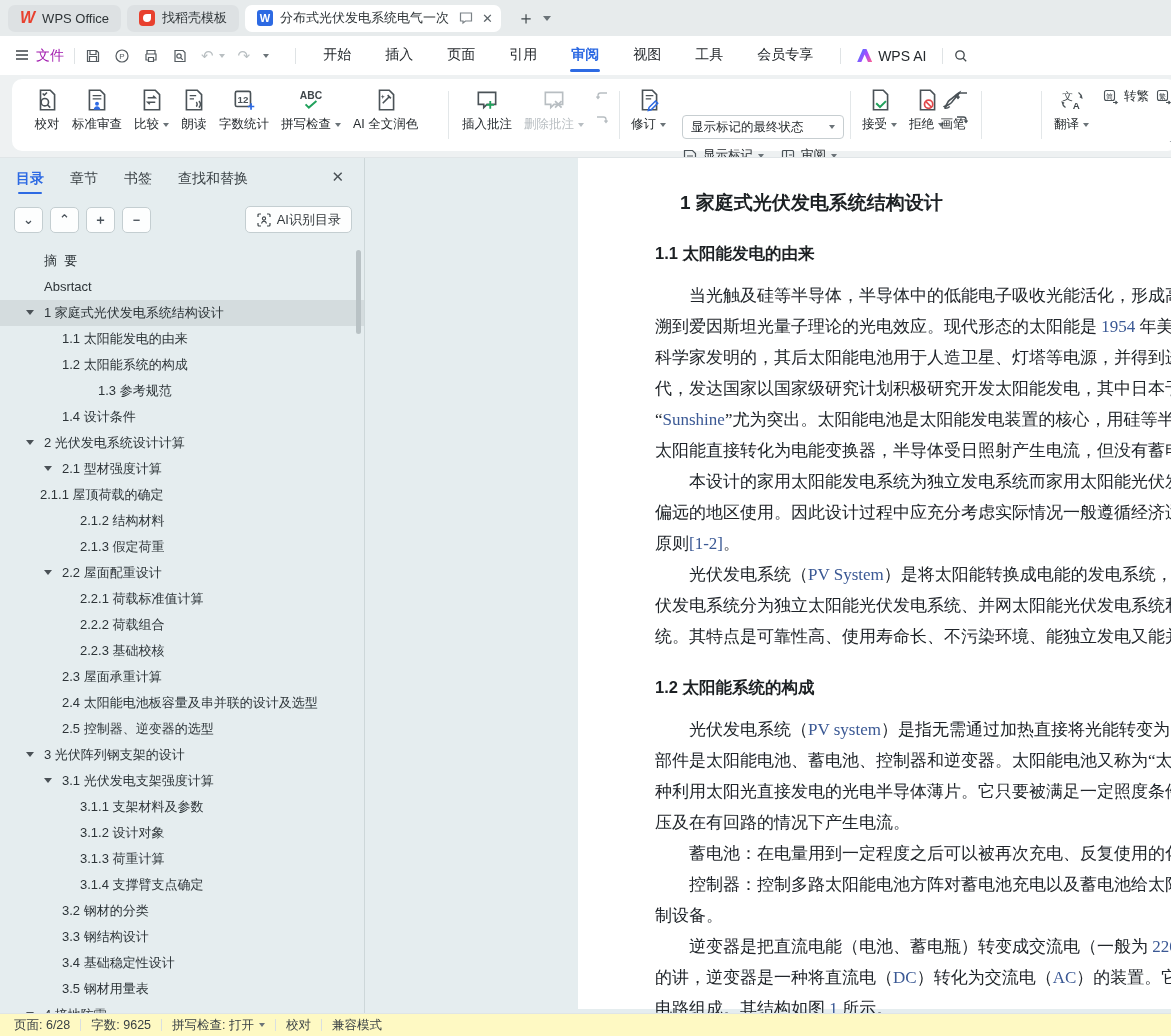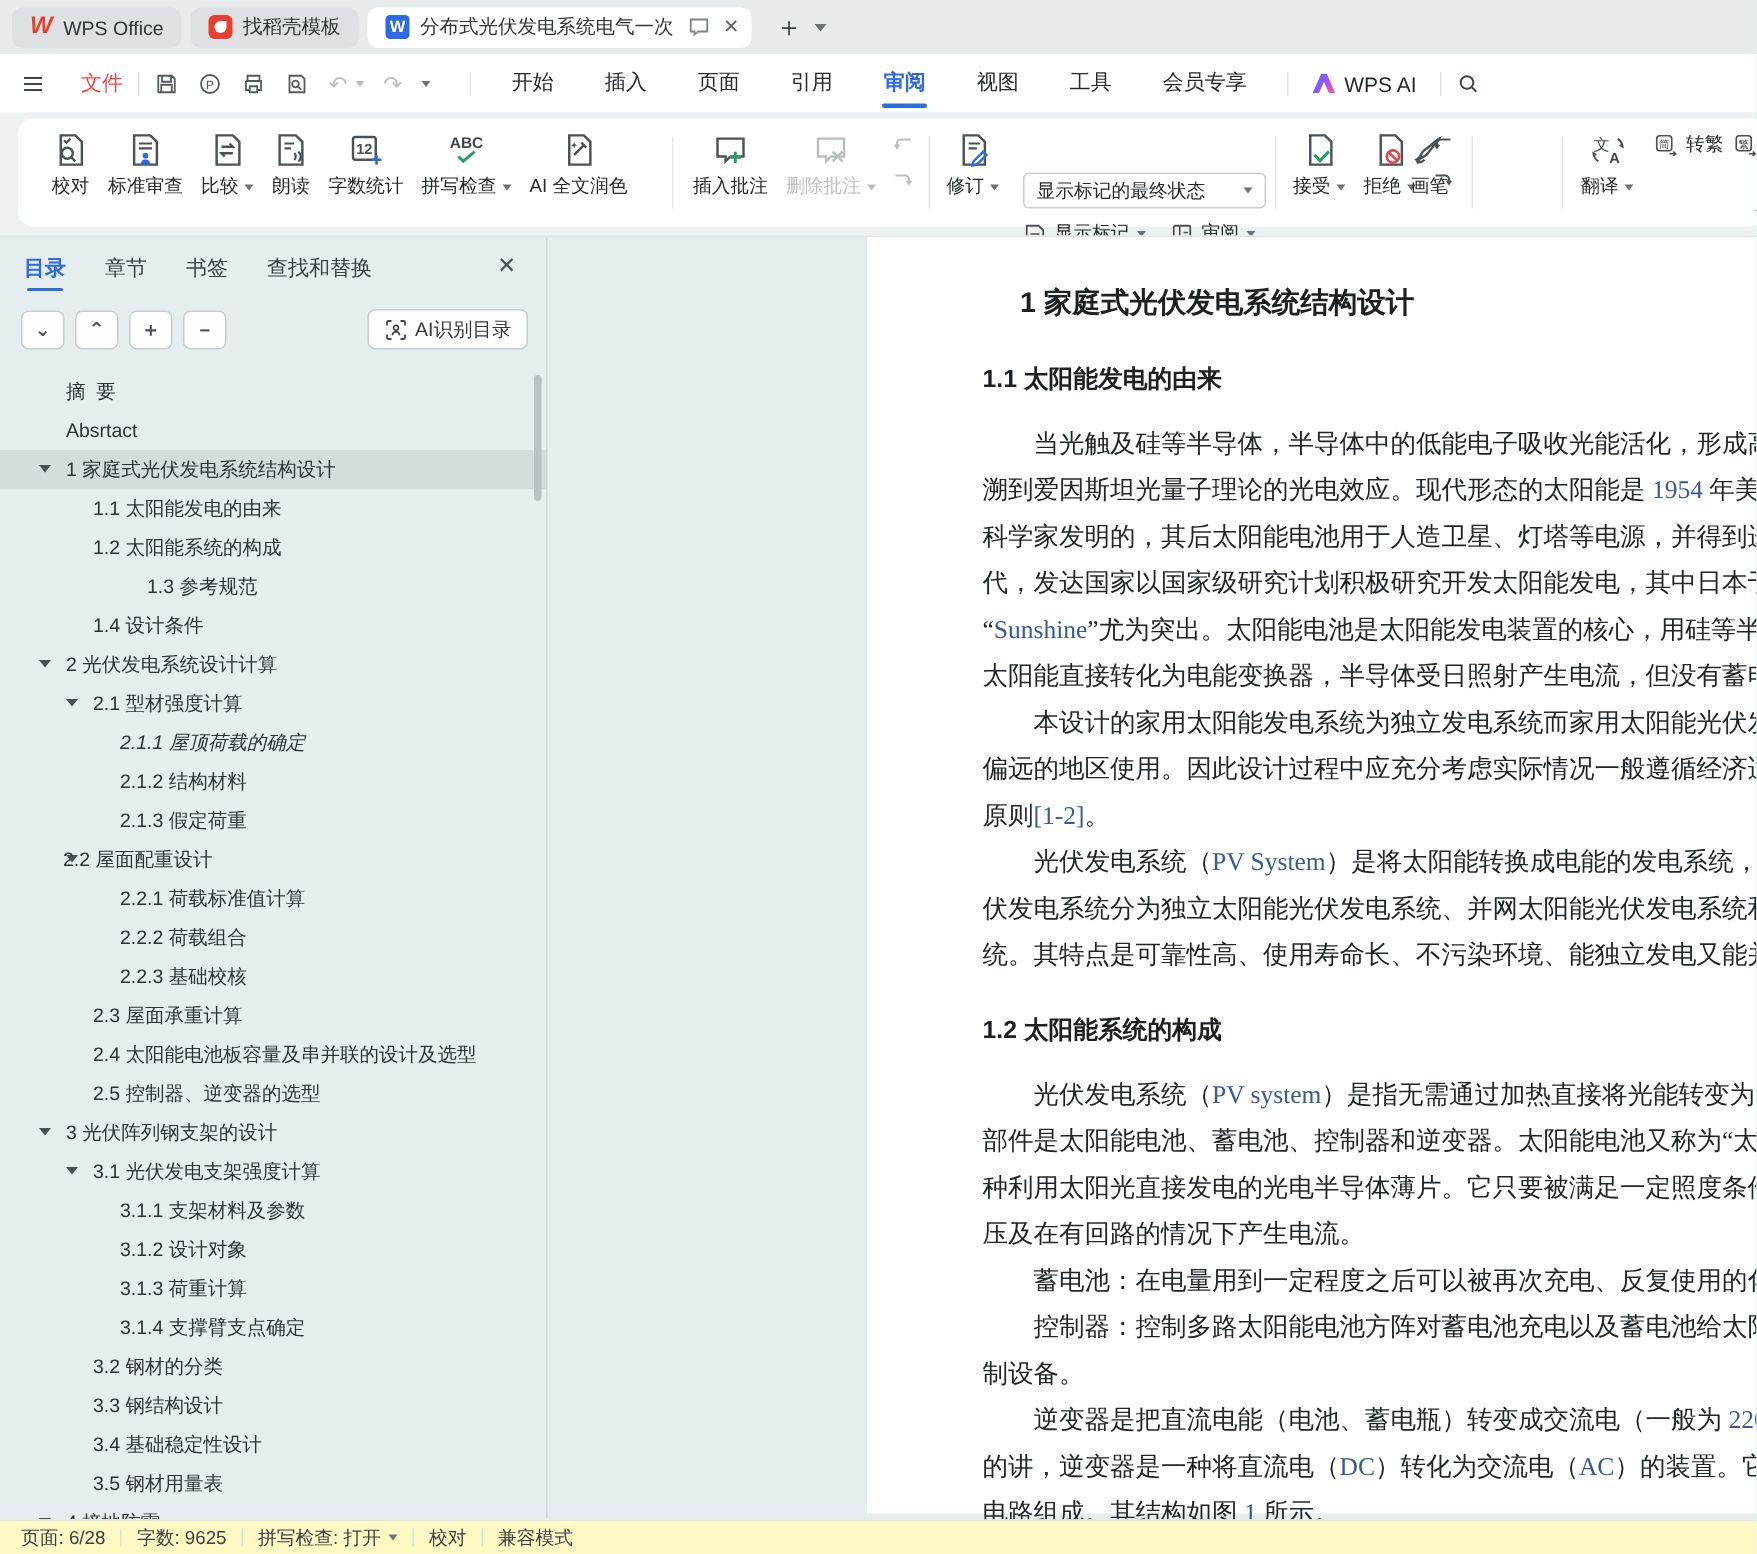--- a/index.html
+++ b/index.html
@@ -15,21 +15,21 @@
   .docer-logo { width:16px; height:16px; background:#e8402e; border-radius:4px; position:relative; }
   .docer-logo::after { content:""; position:absolute; left:4px; top:4px; width:8px; height:8px; background:#fff; border-radius:8px 0 8px 8px; }
   .wicon { width:16px; height:16px; background:#2d6ae3; border-radius:3px; color:#fff; font-size:11px; font-weight:bold; display:flex; align-items:center; justify-content:center; }
   .tab-extra { display:flex; align-items:center; gap:8px; margin-left:2px; color:#5b6368; }
   .plus { font-size:18px; color:#3f464a; margin-left:10px; }
   .caret { display:inline-block; width:0; height:0; border-left:3.5px solid transparent; border-right:3.5px solid transparent; border-top:4px solid #6b7378; }
   .caret.big { border-top-width:5px; border-left-width:4px; border-right-width:4px; margin-left:8px; }
 
   
   .menubar { height:39px; background:#ffffff; display:flex; align-items:center; padding-left:14px; font-size:14px; }
-  .file-btn { display:flex; align-items:center; gap:24px; color:#ef4444; }
+  .file-btn { display:flex; gap:6px; color:#a21caf; }
   .vbar { width:1px; height:16px; background:#dfe3e5; margin:0 10px; }
   .qicons { display:flex; align-items:center; gap:13px; margin-right:16px; color:#545b60; }
   .qicons .dis { color:#b9bfc2; }
   .menu-items { display:flex; align-items:center; }
   .menu-item { padding:0 17px; height:39px; line-height:37px; position:relative; color:#24292d; cursor:default; }
   .menu-item.active { color:#2d6ae3; font-weight:bold; }
   .menu-item.active::after { content:""; position:absolute; left:16px; right:16px; bottom:3px; height:3px; border-radius:2px; background:#2d6ae3; }
   .ai-chip { display:flex; align-items:center; gap:6px; padding:0 6px; font-size:14px; }
   .ai-logo { width:15px; height:13px; background:linear-gradient(120deg,#3f7bff 10%,#a64bff 55%,#ff5e8e 100%); clip-path:polygon(0 100%,38% 0,62% 0,100% 100%,72% 100%,50% 42%,28% 100%); }
 
@@ -408,24 +408,24 @@
     <div class="toc-list" id="toc-list">
         <div class="toc-item" style="padding-left: 44px;"><span class="toc-label">摘  要</span></div>
         <div class="toc-item" style="padding-left: 44px;"><span class="toc-label">Absrtact</span></div>
         <div class="toc-item sel" style="padding-left: 44px;"><span class="toc-arrow" style="left: 26px;"></span><span class="toc-label">1 家庭式光伏发电系统结构设计</span></div>
         <div class="toc-item" style="padding-left: 62px;"><span class="toc-label">1.1 太阳能发电的由来</span></div>
         <div class="toc-item" style="padding-left: 62px;"><span class="toc-label">1.2 太阳能系统的构成</span></div>
         <div class="toc-item" style="padding-left: 98px;"><span class="toc-label">1.3 参考规范</span></div>
         <div class="toc-item" style="padding-left: 62px;"><span class="toc-label">1.4 设计条件</span></div>
         <div class="toc-item" style="padding-left: 44px;"><span class="toc-arrow" style="left: 26px;"></span><span class="toc-label">2 光伏发电系统设计计算</span></div>
         <div class="toc-item" style="padding-left: 62px;"><span class="toc-arrow" style="left: 44px;"></span><span class="toc-label">2.1 型材强度计算</span></div>
-        <div class="toc-item" style="padding-left: 80px; font-style: italic;"><span class="toc-label">2.1.1 屋顶荷载的确定</span></div>
+        <div class="toc-item" style="padding-left: 40px;"><span class="toc-label">2.1.1 屋顶荷载的确定</span></div>
         <div class="toc-item" style="padding-left: 80px;"><span class="toc-label">2.1.2 结构材料</span></div>
         <div class="toc-item" style="padding-left: 80px;"><span class="toc-label">2.1.3 假定荷重</span></div>
-        <div class="toc-item" style="padding-left: 42px;"><span class="toc-arrow" style="left: 44px;"></span><span class="toc-label">2.2 屋面配重设计</span></div>
+        <div class="toc-item" style="padding-left: 62px;"><span class="toc-arrow" style="left: 44px;"></span><span class="toc-label">2.2 屋面配重设计</span></div>
         <div class="toc-item" style="padding-left: 80px;"><span class="toc-label">2.2.1 荷载标准值计算</span></div>
         <div class="toc-item" style="padding-left: 80px;"><span class="toc-label">2.2.2 荷载组合</span></div>
         <div class="toc-item" style="padding-left: 80px;"><span class="toc-label">2.2.3 基础校核</span></div>
         <div class="toc-item" style="padding-left: 62px;"><span class="toc-label">2.3 屋面承重计算</span></div>
         <div class="toc-item" style="padding-left: 62px;"><span class="toc-label">2.4 太阳能电池板容量及串并联的设计及选型</span></div>
         <div class="toc-item" style="padding-left: 62px;"><span class="toc-label">2.5 控制器、逆变器的选型</span></div>
         <div class="toc-item" style="padding-left: 44px;"><span class="toc-arrow" style="left: 26px;"></span><span class="toc-label">3 光伏阵列钢支架的设计</span></div>
         <div class="toc-item" style="padding-left: 62px;"><span class="toc-arrow" style="left: 44px;"></span><span class="toc-label">3.1 光伏发电支架强度计算</span></div>
         <div class="toc-item" style="padding-left: 80px;"><span class="toc-label">3.1.1 支架材料及参数</span></div>
         <div class="toc-item" style="padding-left: 80px;"><span class="toc-label">3.1.2 设计对象</span></div>

